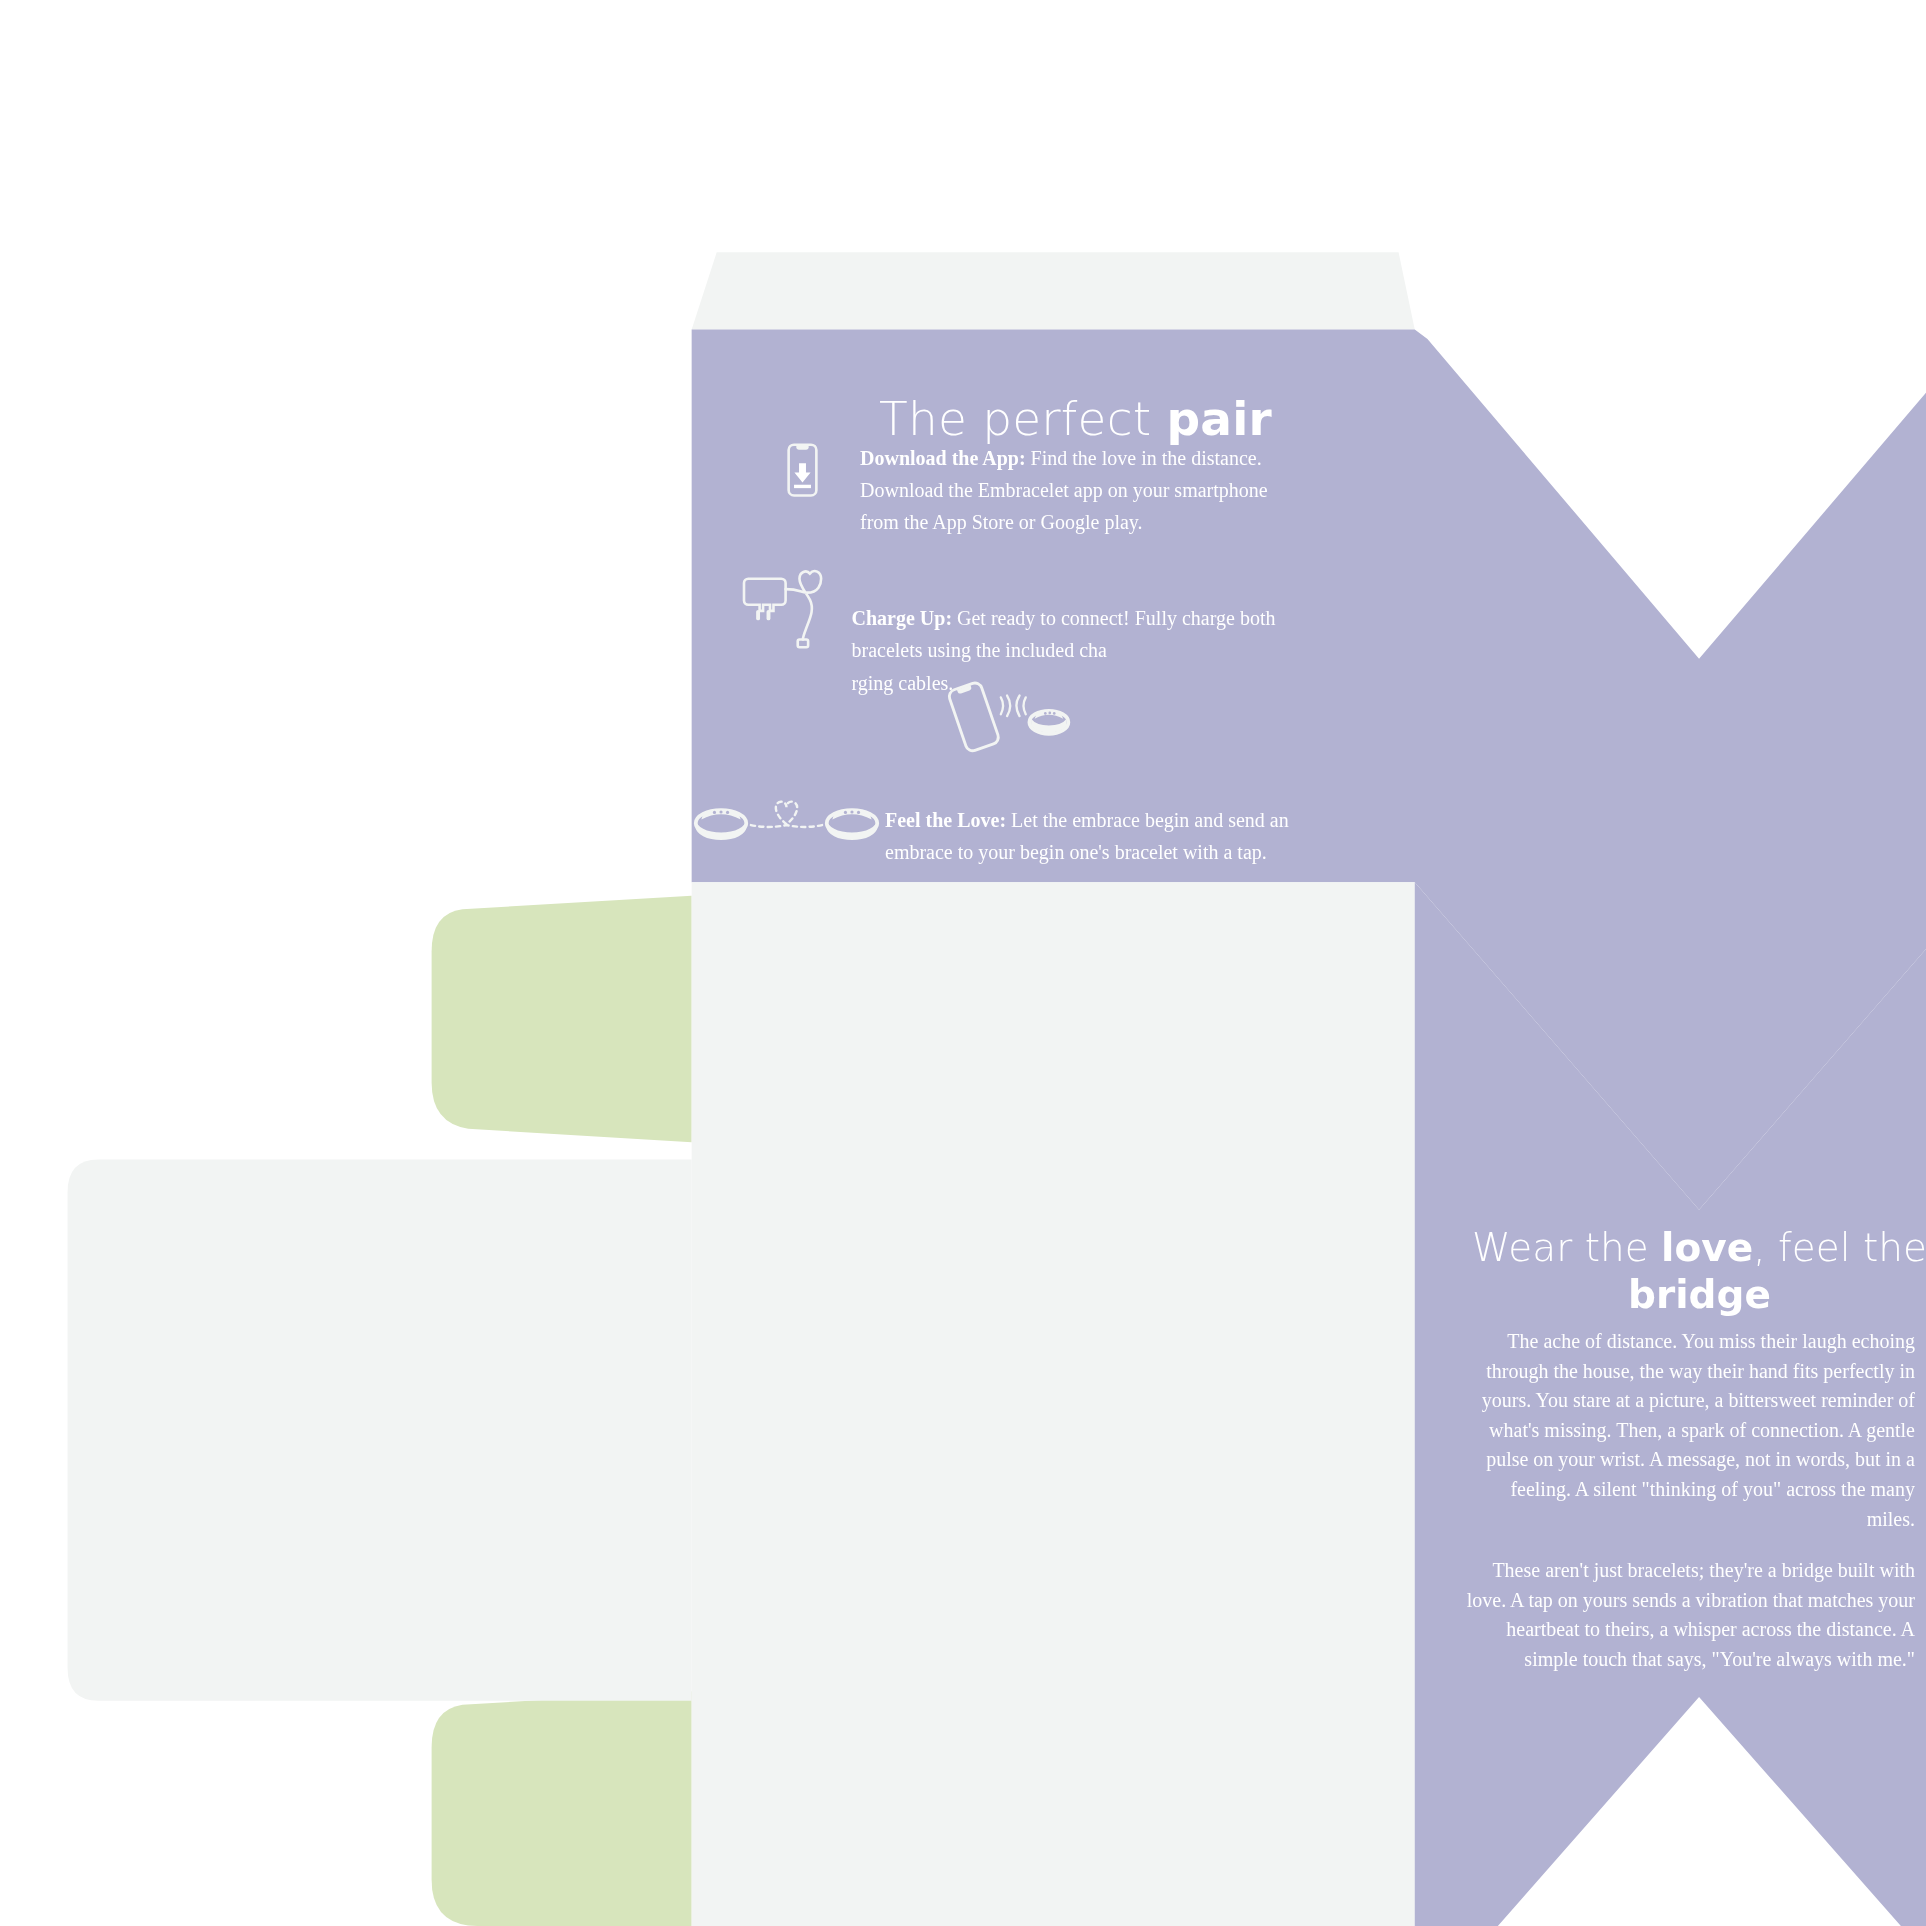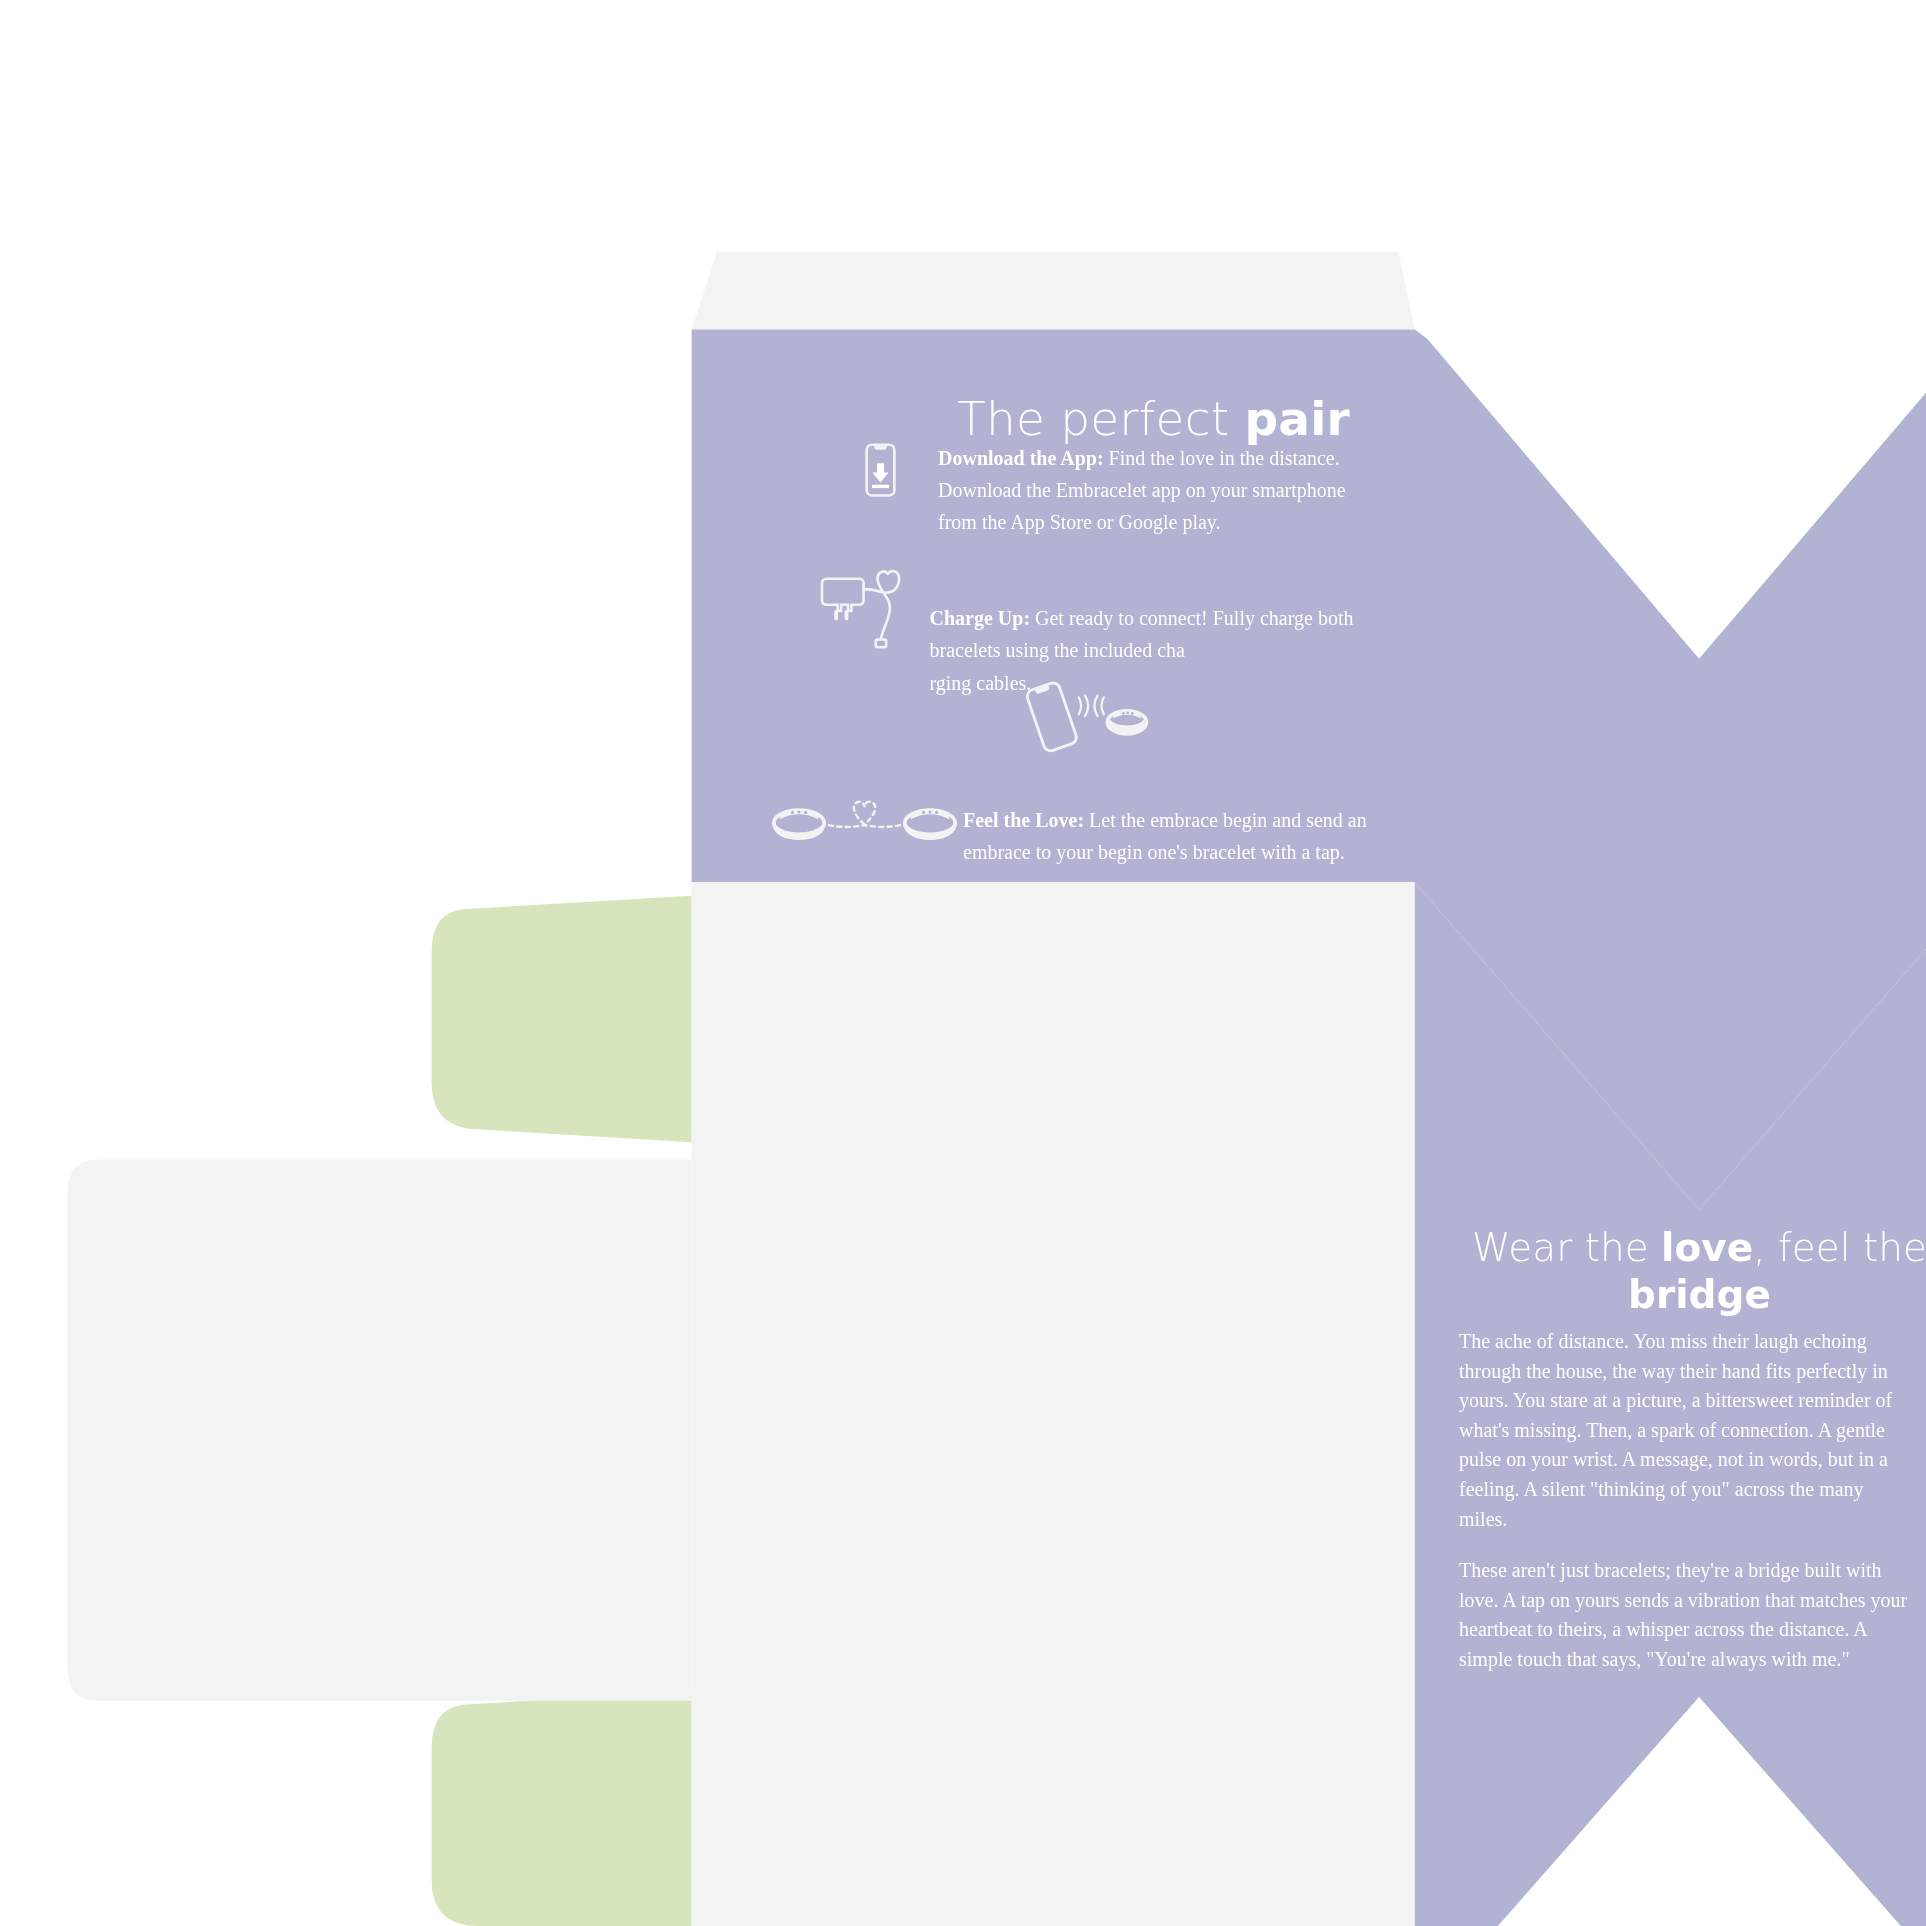--- a/index.html
+++ b/index.html
@@ -83,21 +83,21 @@
     <path fill="#B2B2D2" d="M 3672 2290
              L 4410 3140
              L 5150 2290
              L 5150 5245
              L 4410 4405
              L 3672 5245
              Z"></path>
 
   </svg>
 
-  <div class="panel-text" style="left:728px;top:329px;width:723px;height:553px;">
+  <div class="panel-text" style="left:650px;top:329px;width:723px;height:553px;">
 
     <div class="headline" style="position:absolute;left:229px;top:62px;font-size:47px;">
       <span>The perfect </span><span class="b">pair</span>
     </div>
 
     <div class="steps" style="left:0;top:0;">
 
       <div class="step" style="left:83px;top:108px;width:601px;">
         <div class="step-icon" style="width:96px;">
           <svg width="77" height="77" viewBox="0 0 100 100" xmlns="http://www.w3.org/2000/svg">
@@ -192,20 +192,20 @@
     </div>
   </div>
 
   <div class="panel-text" style="left:1415px;top:1210px;width:569px;height:487px;">
 
     <div class="center-head" style="position:absolute;left:23px;top:13.5px;width:523px;font-size:39px;">
       <span>Wear the </span><span class="b">love</span><span>, feel the</span><br>
       <span class="b">bridge</span>
     </div>
 
-    <div class="center-body" style="position:absolute;left:44px;top:117px;width:456px;font-size:20px;">
+    <div class="center-body" style="position:absolute;left:44px;top:117px;width:456px;font-size:20px;text-align:right;">
       <p>The ache of distance. You miss their laugh echoing through the house, the way their hand fits perfectly in yours. You stare at a picture, a bittersweet reminder of what's missing. Then, a spark of connection. A gentle pulse on your wrist. A message, not in words, but in a feeling. A silent "thinking of you" across the many miles.</p>
       <p>These aren't just bracelets; they're a bridge built with love. A tap on yours sends a vibration that matches your heartbeat to theirs, a whisper across the distance. A simple touch that says, "You're always with me."</p>
     </div>
   </div>
 
 </div>
 
 
 </body></html>

